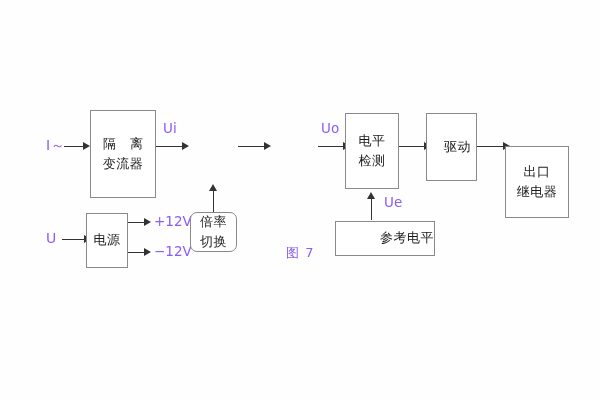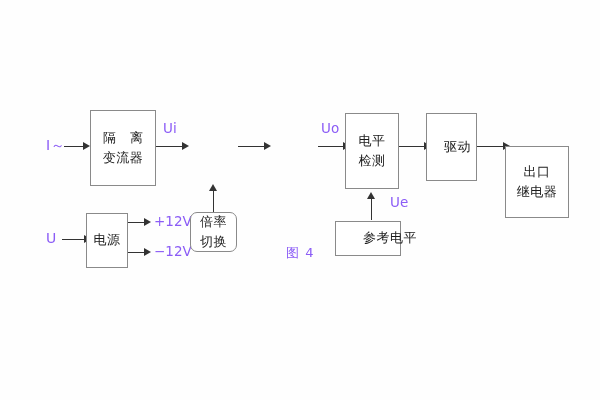--- a/index.html
+++ b/index.html
@@ -118,42 +118,42 @@
   <div class="hline" style="left:399px; top:146px; width:26px;"></div>
   <div class="arrow-r" style="left:424px; top:142px;"></div>
 
   <div class="hline" style="left:477px; top:146px; width:27px;"></div>
   <div class="arrow-r" style="left:503px; top:142px;"></div>
 
   <div class="lbl sig" style="left:163px; top:122px;">Ui</div>
 
   <div class="lbl sig" style="left:321px; top:122px;">Uo</div>
 
-  <div class="lbl sig" style="left:384px; top:196px;margin-left:6px;">Ue</div>
+  <div class="lbl sig" style="left:384px; top:196px;">Ue</div>
 
   <div class="hline" style="left:62px; top:239px; width:23px;"></div>
   <div class="arrow-r" style="left:84px; top:235px;"></div>
 
   <div class="hline" style="left:128px; top:222px; width:17px;"></div>
   <div class="arrow-r" style="left:144px; top:218px;"></div>
 
   <div class="hline" style="left:128px; top:252px; width:17px;"></div>
   <div class="arrow-r" style="left:144px; top:248px;"></div>
 
   <div class="lbl rail" style="left:154px; top:215px;text-align:center;">+12V</div>
 
   <div class="lbl rail" style="left:154px; top:245px;">−12V</div>
 
   <div class="vline" style="left:213px; top:190px; height:22px;"></div>
   <div class="arrow-u" style="left:209px; top:184px;"></div>
 
   <div class="vline" style="left:371px; top:198px; height:22px;"></div>
   <div class="arrow-u" style="left:367px; top:192px;"></div>
 
-  <div class="block wide-space" style="left:90px; top:110px; width:66px; height:76px;">
+  <div class="block wide-space" style="left:90px; top:110px; width:66px; height:88px;">
     <span class="ln">隔 离</span>
     <span class="ln">变流器</span>
   </div>
 
 
 
   <div class="block" style="left:345px; top:113px; width:54px; height:76px;">
     <span class="ln">电平</span>
     <span class="ln">检测</span>
   </div>
@@ -169,19 +169,19 @@
 
   <div class="block single" style="left:86px; top:213px; width:42px; height:55px;">
     <span class="ln">电源</span>
   </div>
 
   <div class="block" style="left:190px; top:212px; width:47px; height:40px;border-radius:7px;">
     <span class="ln">倍率</span>
     <span class="ln">切换</span>
   </div>
 
-  <div class="block single" style="left:335px; top:221px; width:66px; height:35px;padding-left:44px;">
+  <div class="block single" style="left:335px; top:221px; width:100px; height:35px;padding-left:44px;">
     <span class="ln">参考电平</span>
   </div>
 
-  <div class="lbl caption" style="left:286px; top:246px;">图 4</div>
+  <div class="lbl caption" style="left:286px; top:246px;">图 7</div>
 
 </div>
 
 </body></html>

